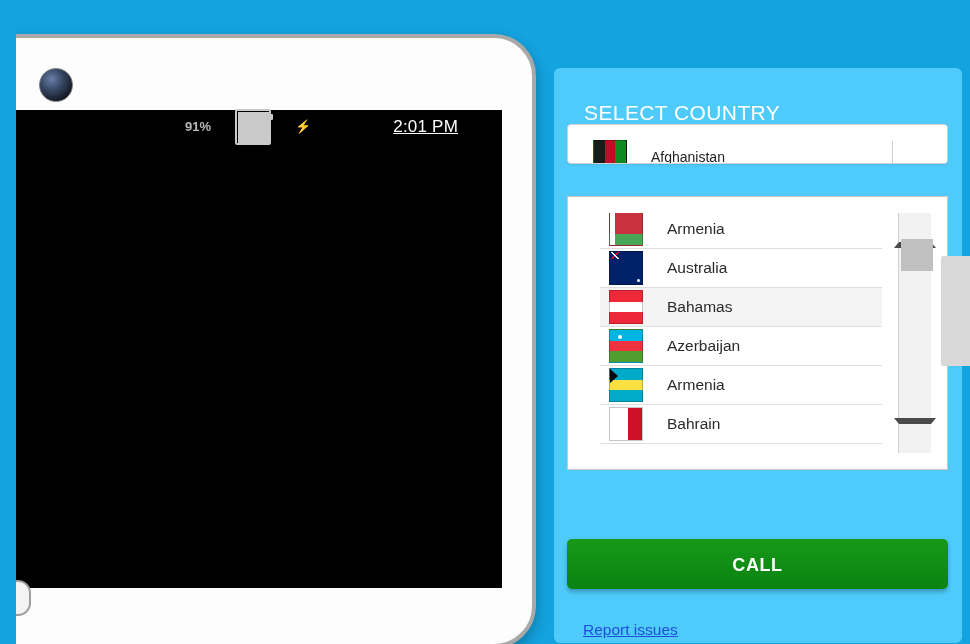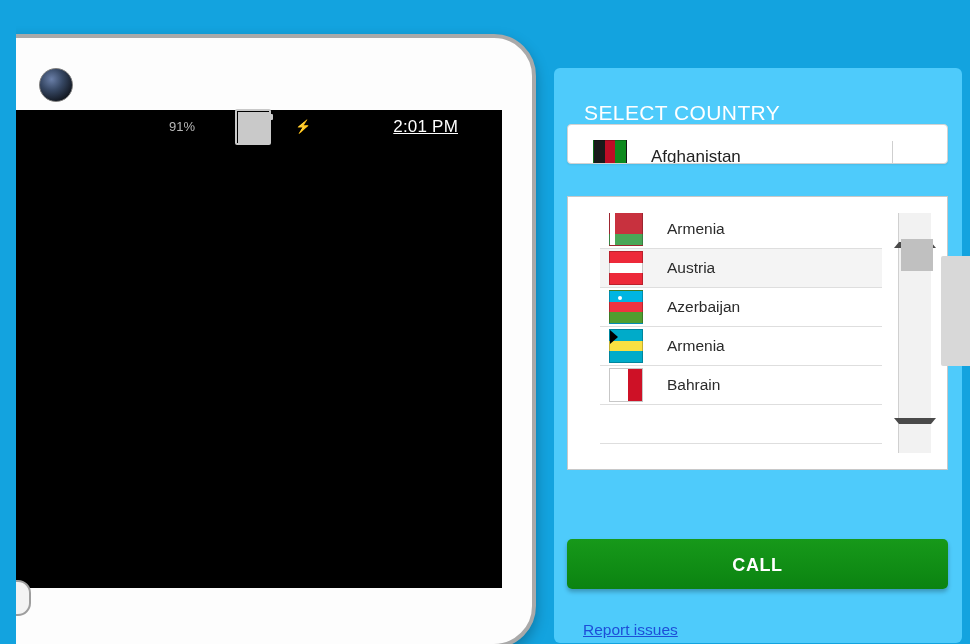--- a/index.html
+++ b/index.html
@@ -57,23 +57,23 @@
     height: 33px;
     display: flex;
     align-items: center;
     justify-content: flex-end;
     padding-right: 28px;
     color: #ffffff;
   }
 
   #battery-percent {
     font-size: 13px;
-    font-weight: normal;
+    font-weight: bold;
     color: #b8b8b8;
-    margin-right: 24px;
+    margin-right: 8px;
   }
 
   #battery-icon {
     position: relative;
     width: 33px;
     height: 14px;
     border: 2px solid #c9c9c9;
     border-radius: 2px;
     display: inline-block;
   }
@@ -157,21 +157,21 @@
 
   #selected-country {
     flex: 1;
     display: flex;
     align-items: center;
     padding-left: 9px;
     border-right: 1px solid #cfcfcf;
   }
 
   #selected-label {
-    font-size: 17px;
+    font-size: 14px;
     color: #222222;
     margin-left: 8px;
   }
 
   #combo-toggle {
     width: 38px;
     background: #ffffff;
   }
 
   
@@ -354,24 +354,28 @@
 
   <div id="dropdown">
     <div id="list-viewport">
       <div id="list-inner">
 
         <div class="country-row">
           <span class="flag flag-by"></span>
           <span class="country-name">Armenia</span>
         </div>
 
+        <div class="country-row">
+          <span class="flag flag-au"></span>
+          <span class="country-name">Australia</span>
+        </div>
 
         <div class="country-row highlighted">
           <span class="flag flag-at"></span>
-          <span class="country-name">Austria</span>
+          <span class="country-name">Bahamas</span>
         </div>
 
         <div class="country-row">
           <span class="flag flag-az"></span>
           <span class="country-name">Azerbaijan</span>
         </div>
 
         <div class="country-row">
           <span class="flag flag-bs"></span>
           <span class="country-name">Armenia</span>

